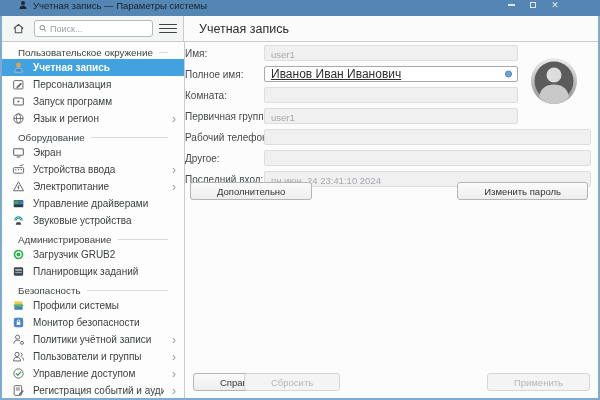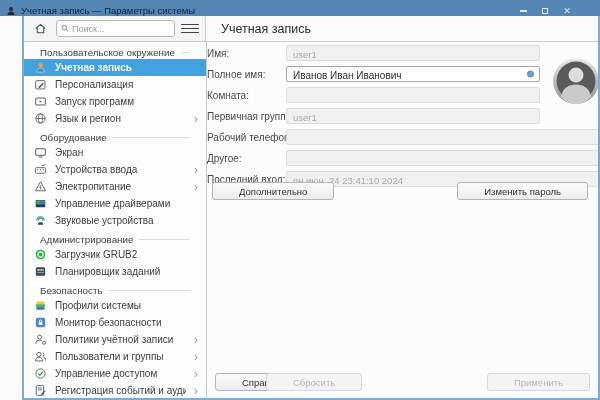--- a/index.html
+++ b/index.html
@@ -1,32 +1,32 @@
 <!DOCTYPE html>
 <html lang="ru"><head>
 <meta charset="utf-8">
 <style>
   html,body{margin:0;padding:0;width:600px;height:400px;overflow:hidden;
     font-family:"Liberation Sans","DejaVu Sans",sans-serif;background:#e8e8e8;}
   .window{position:relative;width:600px;height:400px;background:#fcfcfc;overflow:hidden;}
 
   
   .titlebar{position:absolute;top:0;left:0;right:0;height:16px;background:#5585b3;
-    display:flex;align-items:flex-end;padding:0 6px;box-sizing:border-box;}
+    display:flex;align-items:flex-start;padding:0 18px;box-sizing:border-box;}
   .titlebar .app-ic{width:10px;height:10px;margin-right:5px;flex:0 0 auto;}
   .title-text{font-size:9.5px;color:#14222e;white-space:nowrap;}
   .win-controls{margin-left:auto;display:flex;align-items:center;gap:12px;padding-right:22px;}
   .wc{width:10px;height:10px;display:flex;align-items:center;justify-content:center;
     color:#dde7ef;font-size:9px;line-height:10px;cursor:default;}
   .wc-min i{display:block;width:7px;height:1.5px;background:#dde7ef;}
   .wc-max i{display:block;width:6px;height:6px;border:1.2px solid #dde7ef;box-sizing:border-box;}
 
   
   .body-area{position:absolute;top:16px;left:0;right:0;bottom:0;
-    border:2px solid #7fabd0;border-top:none;box-sizing:border-box;background:#fcfcfc;margin-left:22px;}
+    border:2px solid #7fabd0;border-top:none;box-sizing:border-box;background:#fcfcfc;}
 
   
   .topband{position:absolute;top:0;left:0;right:0;height:26px;display:flex;
     border-bottom:1px solid #c9cbcd;background:#f4f5f5;box-sizing:border-box;}
   .toolbar{width:182px;flex:0 0 auto;border-right:1px solid #c9cbcd;display:flex;
     align-items:center;padding:0 5px;box-sizing:border-box;gap:5px;}
   .home-btn{width:20px;height:19px;display:flex;align-items:center;justify-content:center;
     border:1px solid transparent;border-radius:3px;flex:0 0 auto;}
   .search-box{flex:1 1 auto;height:17px;background:#fff;border:1px solid #b7babc;border-radius:3px;
     display:flex;align-items:center;padding:0 4px;gap:3px;box-sizing:border-box;}
@@ -53,22 +53,22 @@
   .sb-item.selected{background:#42a1df;}
   .sb-item.selected .lbl{color:#fff;font-weight:bold;}
 
   
   .content{position:absolute;top:26px;left:183px;right:0;bottom:0;background:#fcfcfc;overflow:hidden;}
   .frow{position:absolute;left:0;height:16px;display:flex;align-items:center;}
   .flabel{width:74px;text-align:left;font-size:10px;color:#47494b;padding-right:5px;flex:0 0 auto;white-space:nowrap;}
   .ffield{position:relative;height:16px;box-sizing:border-box;border:1px solid #dcdddf;background:#f0f0f1;
     border-radius:2px;display:flex;align-items:flex-end;padding:0 6px;font-size:9.5px;color:#a5a8ab;overflow:hidden;}
   .ffield.enabled{background:#ffffff;border-color:#a7aaad;color:#2e2f30;}
-  .ffield input{border:none;outline:none;background:transparent;width:100%;font-size:10px;
-    color:#2e2f30;font-family:"Liberation Sans",sans-serif;padding:0;}
+  .ffield input{border:none;outline:none;background:transparent;width:100%;font-size:12px;
+    color:#2e2f30;font-family:"Liberation Sans",sans-serif;padding:0;text-decoration:underline;}
   .w-short{width:254px;}
   .w-long{width:327px;}
   .clear-dot{position:absolute;right:5px;top:50%;transform:translateY(-50%);width:7px;height:7px;
     border-radius:50%;background:#6ea5d8;border:1px solid #4d85bd;box-sizing:border-box;}
   .avatar{position:absolute;left:345px;top:15px;width:48px;height:48px;cursor:pointer;}
 
   .btn{display:inline-flex;align-items:center;justify-content:center;height:18px;padding:0 26px;
     font-size:9.5px;color:#333;background:linear-gradient(#fbfbfb,#ededee);
     border:1px solid #b2b5b8;border-radius:3px;box-sizing:border-box;white-space:nowrap;cursor:default;}
   .btn.disabled{color:#b3b6b8;border-color:#d4d6d8;background:#f4f4f5;}

